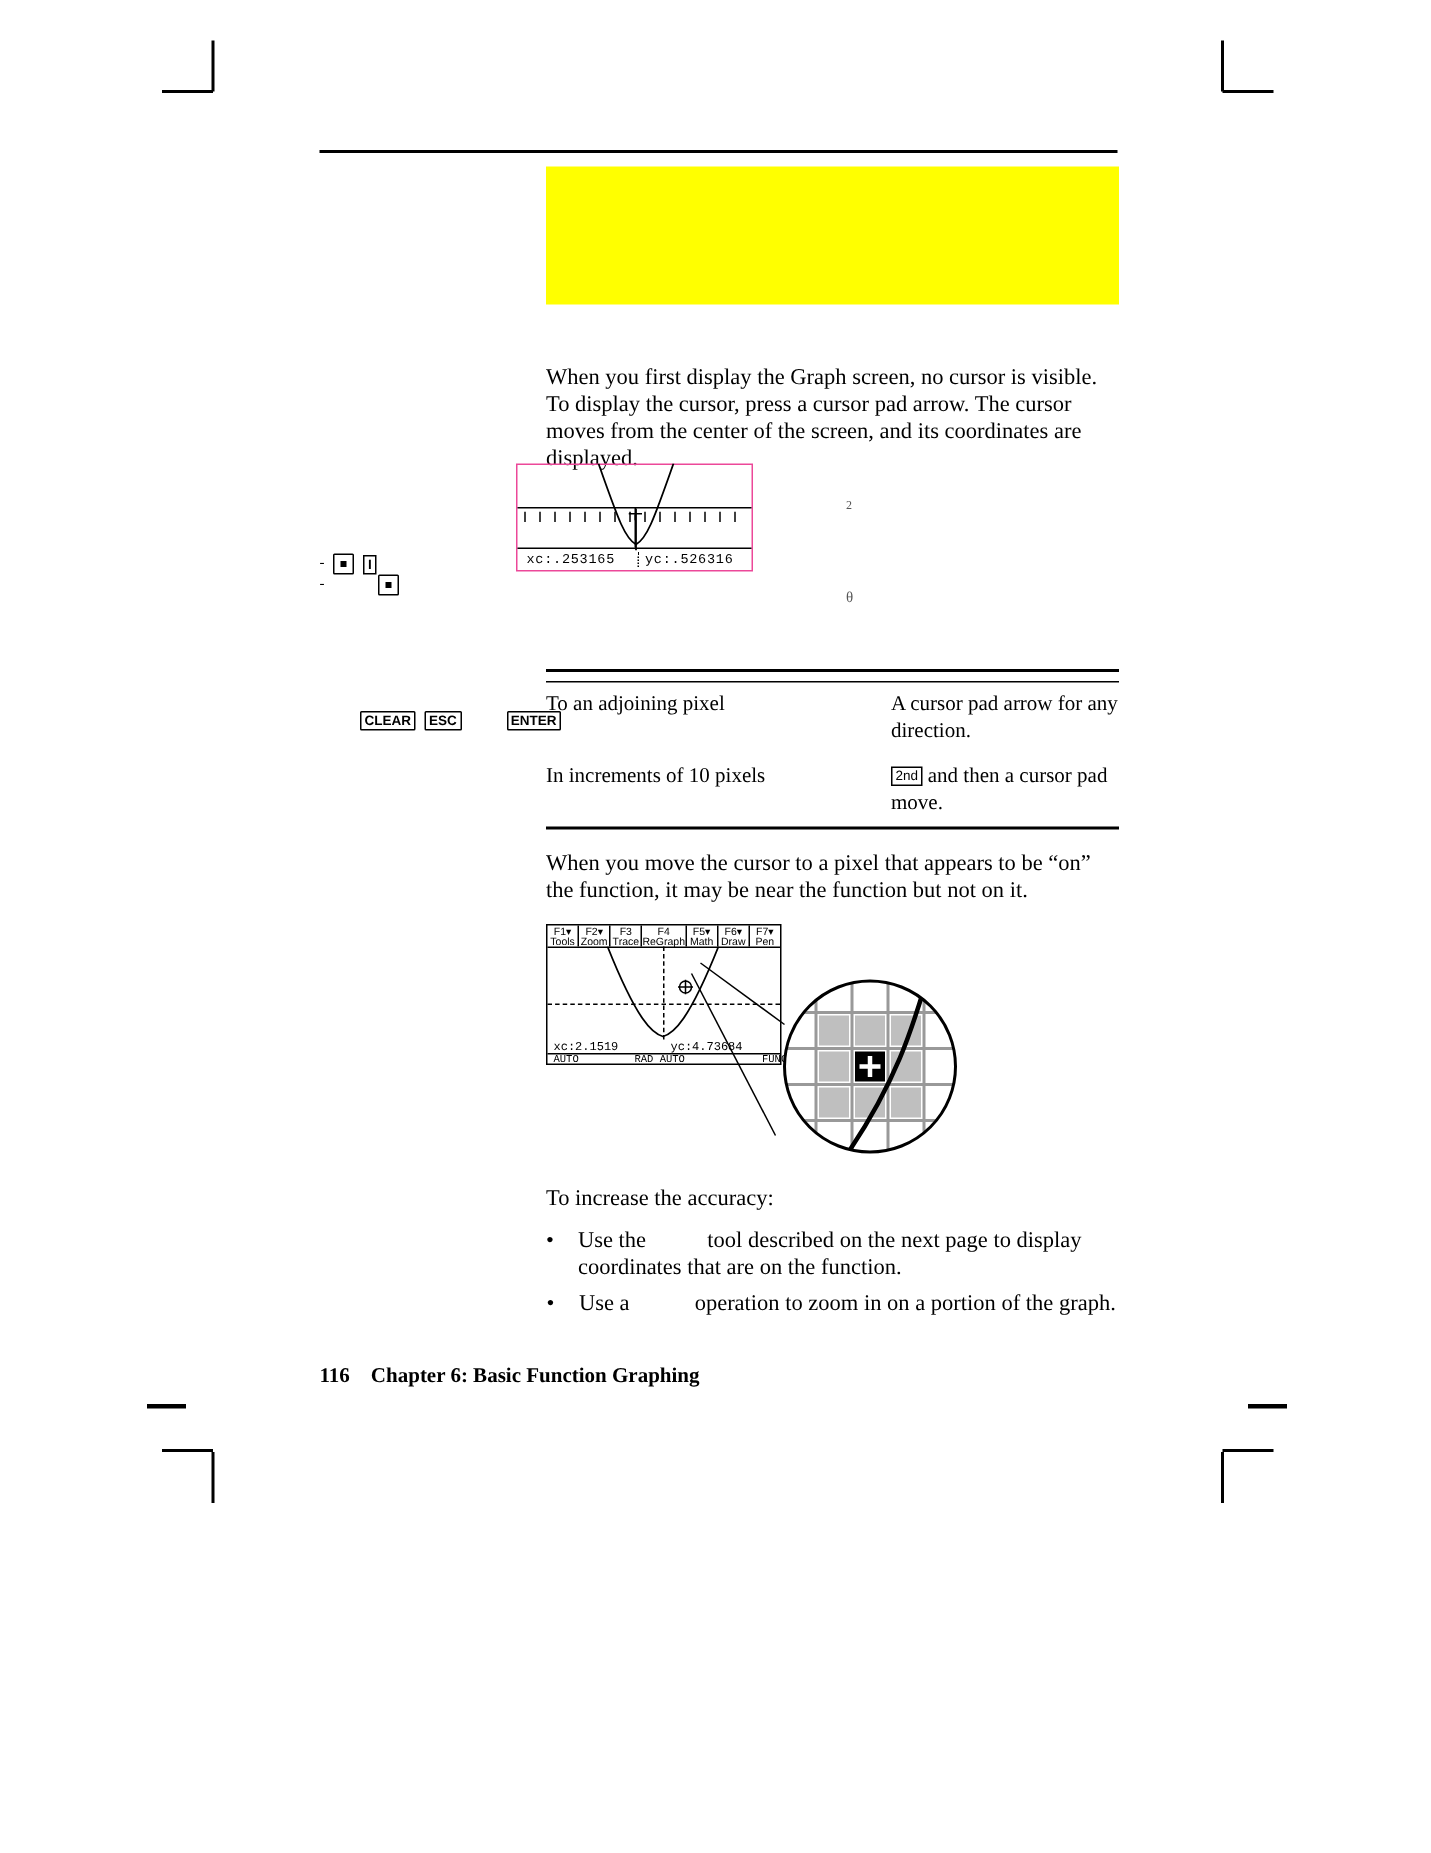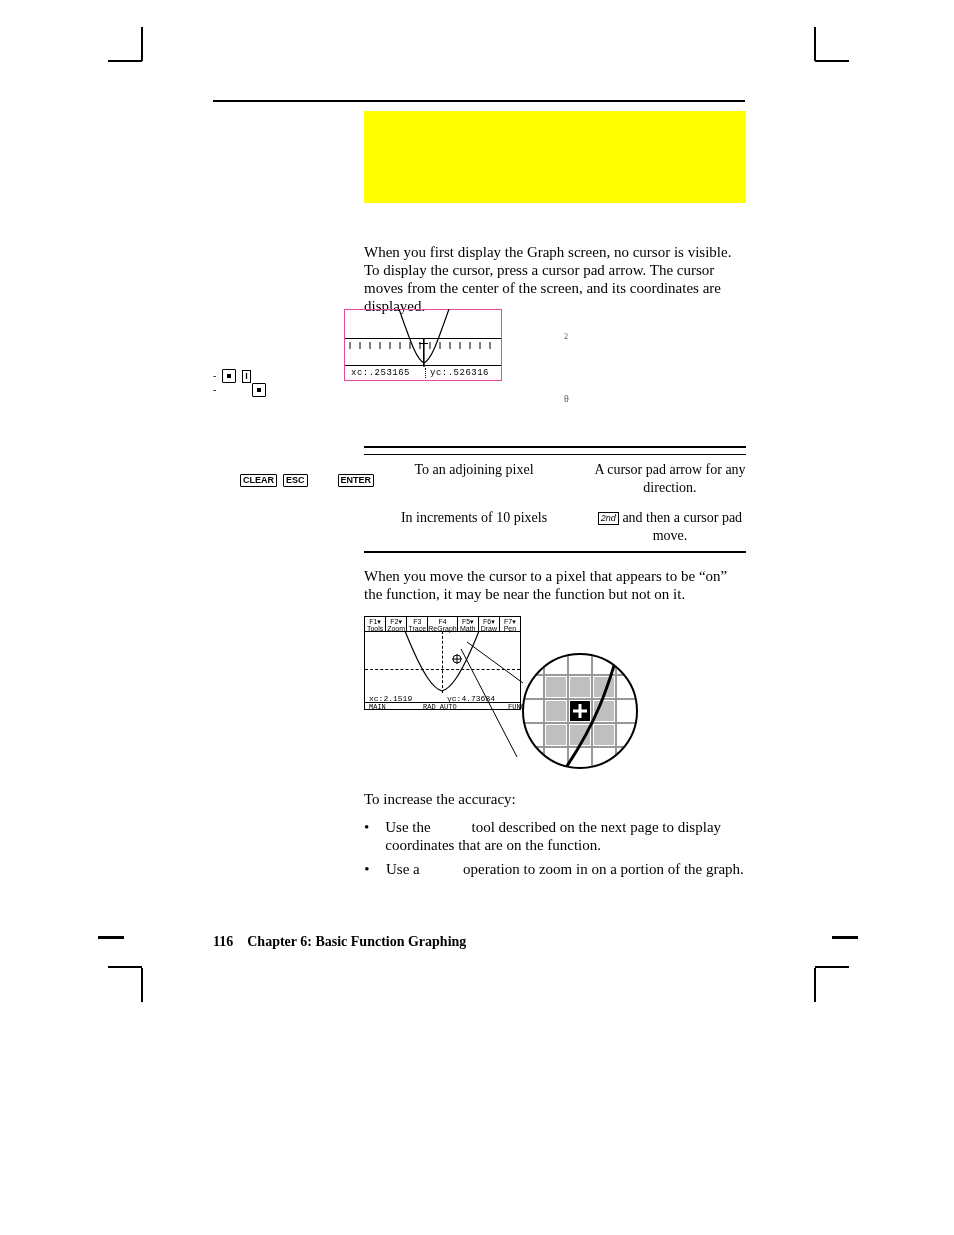--- a/index.html
+++ b/index.html
@@ -173,21 +173,20 @@
     gap: 6px;
     align-items: flex-end;
   }
   .kbd-row .keycap { font-size:9px; padding:0 2px; }
   
   .tbl-wrap {
     position: absolute;
     left: 364px;
     top: 446px;
     width: 382px;
-    text-align: center;
   }
   .tbl-wrap .hline {
     height: 2px;
     background: #000;
   }
   .tbl-wrap .head-row, .tbl-wrap .row {
     display: flex;
     font-size: 14px;
     line-height: 18px;
   }
@@ -201,21 +200,20 @@
   .tbl-wrap .c2 { flex: 1; }
   .tbl-wrap .row { padding: 6px 0; }
   .keycap-inline {
     display:inline-block;
     border:1px solid #000;
     font-family: Arial, sans-serif;
     font-size:9px;
     padding:0 2px;
     line-height:11px;
     vertical-align: 1px;
-    font-style: italic;
   }
   .body-2 {
     position: absolute;
     left: 364px;
     top: 567px;
     width: 380px;
     font-size: 15px;
     line-height: 18px;
   }
   
@@ -294,21 +292,20 @@
     gap:16px;
     font-size:15px;
     line-height:18px;
   }
   .bul .dot { width:6px; text-align:center; }
   .footer {
     position:absolute;
     left: 213px;
     top: 910px;
     font-size:14px;
-    margin-top:24px;
   }
 </style>
 </head>
 <body>
 <div class="page">
 
   <div class="mark" style="left:141px; top:27px; width:2px; height:34px;"></div>
   <div class="mark" style="left:108px; top:60px; width:34px; height:2px;"></div>
   <div class="mark" style="left:814px; top:27px; width:2px; height:34px;"></div>
   <div class="mark" style="left:815px; top:60px; width:34px; height:2px;"></div>
@@ -448,21 +445,21 @@
           <line x1="5" y1="0" x2="5" y2="10" stroke="#000"></line>
           <line x1="0" y1="5" x2="10" y2="5" stroke="#000"></line>
         </svg>
       </div>
     </div>
     <div class="status1">
       <span style="position:absolute; left:4px;">xc:2.1519</span>
       <span style="position:absolute; left:82px;">yc:4.73684</span>
     </div>
     <div class="status2">
-      <span style="position:absolute; left:4px;">MAIN</span>
+      <span style="position:absolute; left:4px;">AUTO</span>
       <span style="position:absolute; left:58px;">RAD AUTO</span>
       <span style="position:absolute; left:112px;margin-left:31px;">FUNC</span>
     </div>
   </div>
 
   <svg style="position:absolute; left:459px; top:623px; width:170px; height:150px;">
     <line x1="8" y1="19" x2="64" y2="60" stroke="#000"></line>
     <line x1="2" y1="26" x2="58" y2="134" stroke="#000"></line>
   </svg>
 

